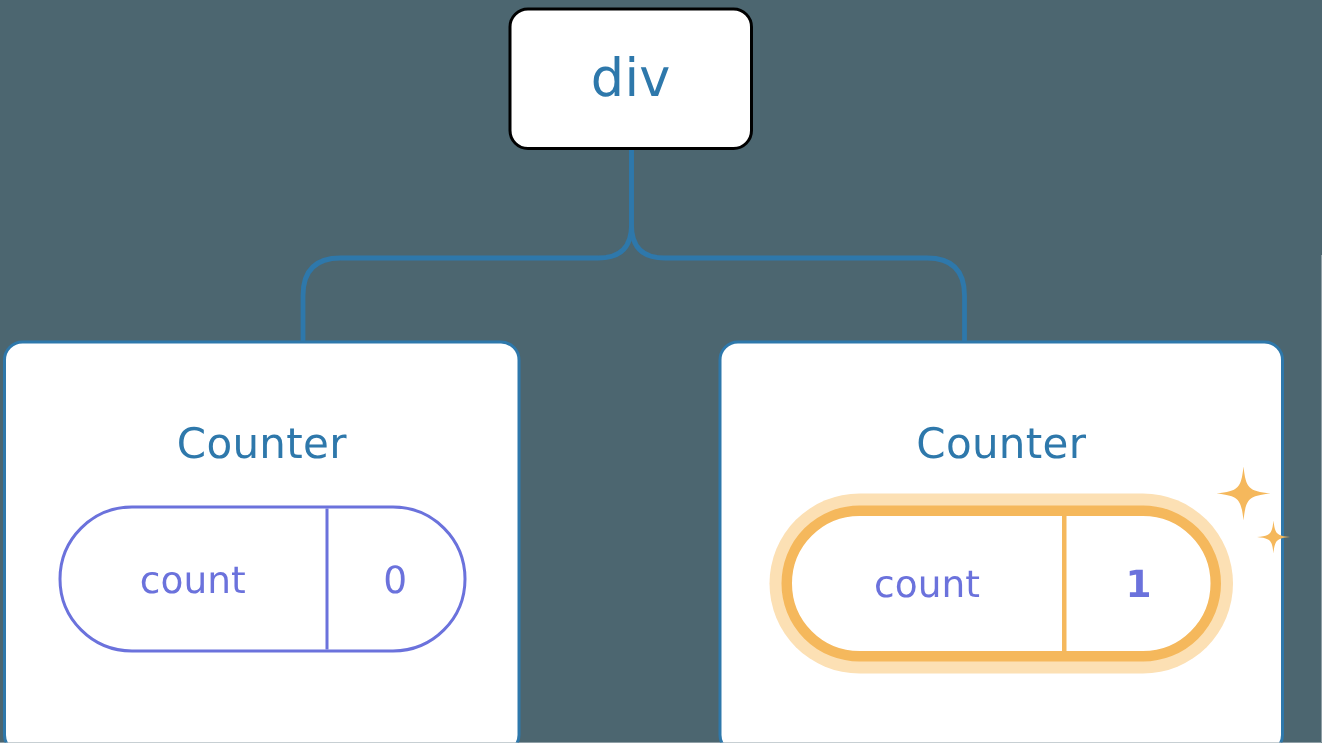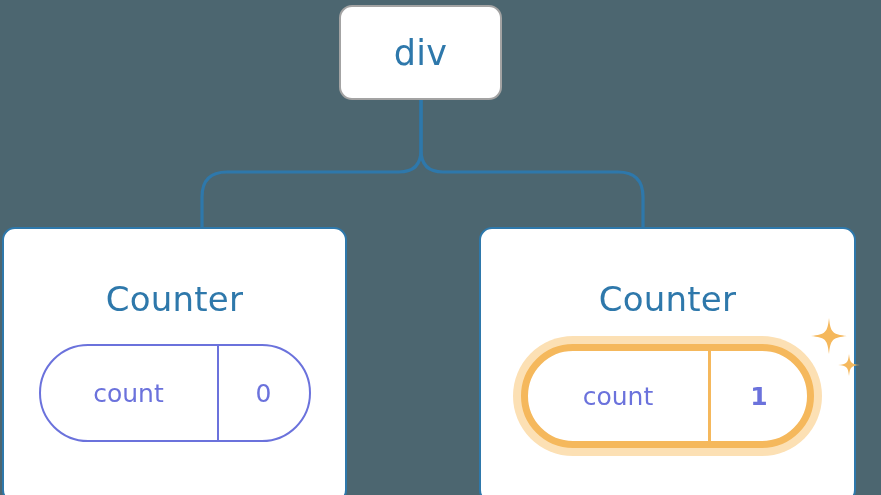--- a/index.html
+++ b/index.html
@@ -29,21 +29,21 @@
   }
 
   
   .root-node {
     position: absolute;
     left: 339px;
     top: 5px;
     width: 163px;
     height: 95px;
     background: #FFFFFF;
-    border: 2px solid #a3a3a3;
+    border: 2px solid #000000;
     border-radius: 13px;
     box-sizing: border-box;
     display: flex;
     align-items: center;
     justify-content: center;
   }
   .root-label {
     font-size: 35px;
     color: #2E78AB;
     letter-spacing: 0.2px;
@@ -57,21 +57,21 @@
     border-radius: 13px;
     box-sizing: border-box;
     display: flex;
     flex-direction: column;
     align-items: center;
   }
   .card-left  { left: 2px;   top: 227px; width: 345px; height: 276px; }
   .card-right { left: 479px; top: 227px; width: 377px; height: 276px; }
 
   .card-title {
-    font-size: 34px;
+    font-size: 28px;
     color: #2E78AB;
     margin-top: 50px;
     letter-spacing: 0.2px;
   }
 
   
   .pill-wrap {
     position: relative;
     margin-top: 25px;
     display: flex;

